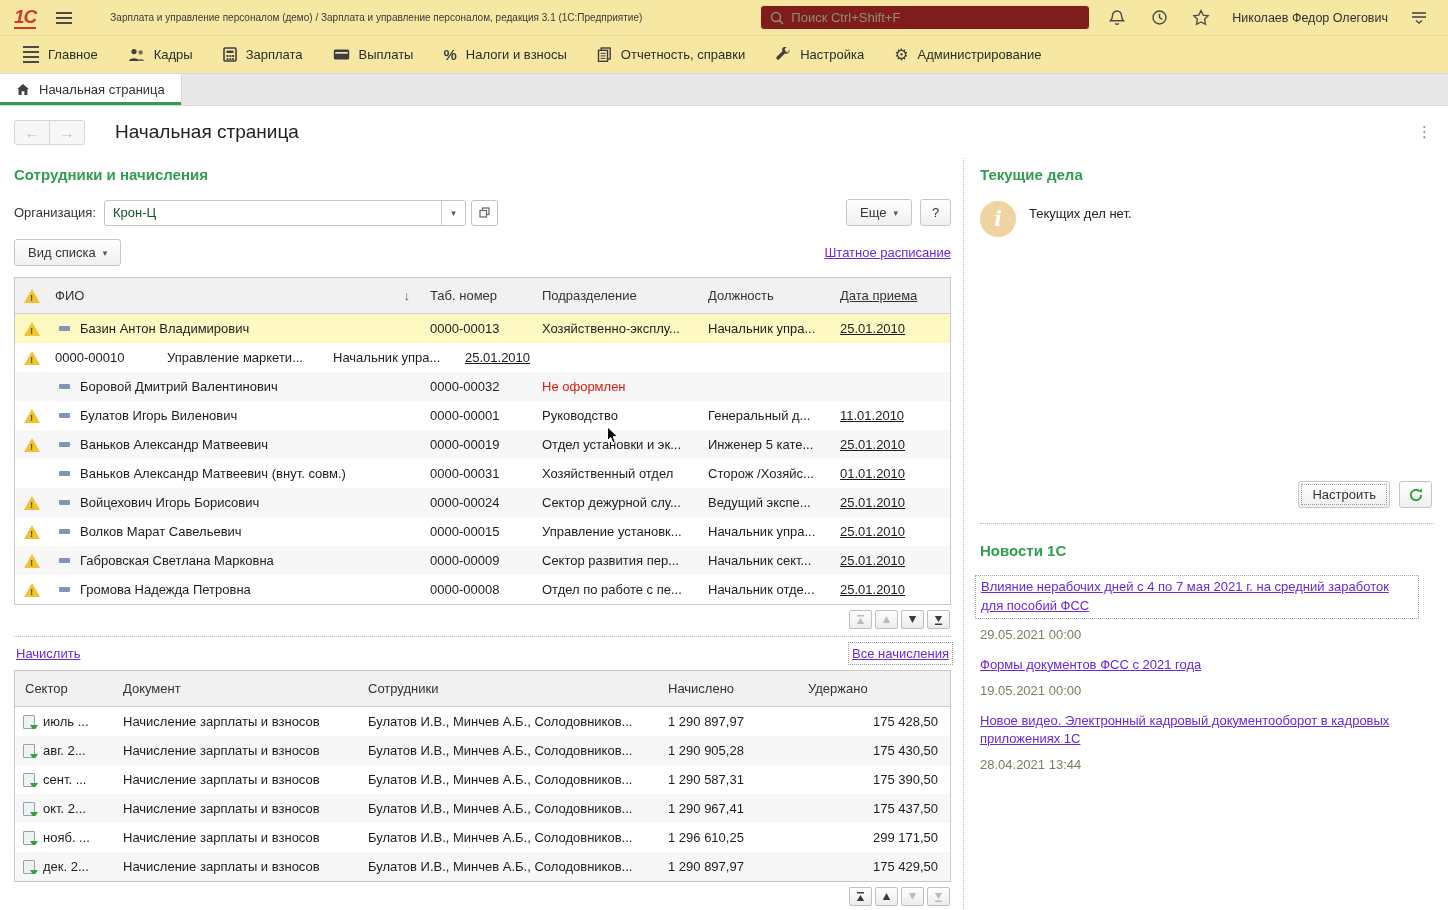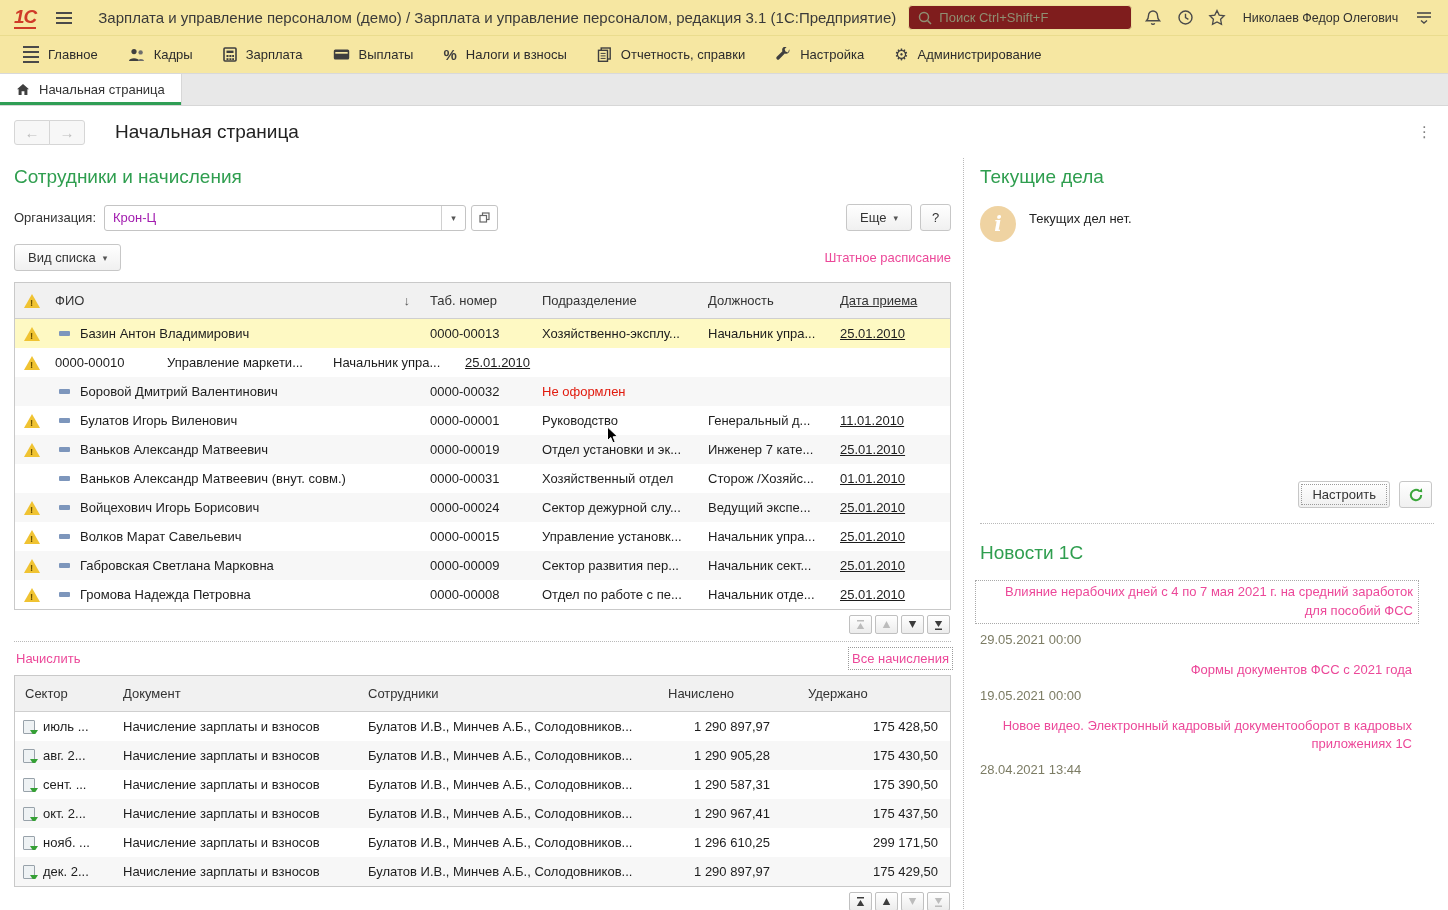--- a/index.html
+++ b/index.html
@@ -12,21 +12,21 @@
   }
   
   .titlebar {
     height:36px; background:#f6e7a2; border-bottom:1px solid #eadc8e;
     display:flex; align-items:center; padding:0 14px; gap:12px;
   }
   .logo1c { color:#cf3a28; font-weight:800; font-size:19px; font-style:italic;
     letter-spacing:-1px; line-height:1; border-bottom:2px solid #cf3a28; padding-bottom:1px; }
   .hamb { display:inline-flex; flex-direction:column; gap:3px; margin-left:8px; cursor:pointer; }
   .hamb i { width:16px; height:2px; background:#4a4a4a; }
-  .app-title { font-size:15px; color:#3a3a3a; margin-left:14px; white-space:nowrap; }
+  .app-title { font-size:10px; color:#3a3a3a; margin-left:26px; white-space:nowrap; }
   .search {
     margin-left:auto; width:330px; height:25px; background:#7f1d1d;
     border:1px solid #ece09c; border-radius:4px; display:flex; align-items:center;
     gap:7px; padding:0 9px; color:#8f8f72; cursor:text;
   }
   .tb-ic { width:30px; height:26px; display:flex; align-items:center; justify-content:center; cursor:pointer; }
   .user-name { font-size:12.5px; color:#2f2f2f; margin:0 4px; white-space:nowrap; cursor:pointer; }
 
   
   .menubar { height:38px; background:#f6e7a2; border-bottom:1px solid #d9d9d9;
@@ -51,27 +51,27 @@
   .nav-btn + .nav-btn { margin-left:-1px; border-radius:0 3px 3px 0; }
   .page-title { font-size:19px; color:#222; margin-left:22px; }
   .kebab { margin-left:auto; color:#808080; font-size:15px; cursor:pointer; letter-spacing:0; }
 
   
   .content { display:flex; height:806px; padding:6px 0 0 14px; border-bottom:1px solid #e3e3e3; }
   .left-col { width:937px; flex:none; display:flex; flex-direction:column; }
   .vsep { border-left:1px dotted #b9b9b9; margin:0 16px 0 12px; }
   .right-col { flex:1; padding-right:14px; display:flex; flex-direction:column; }
 
-  .section-title { color:#2f9e4f; font-weight:normal; font-size:19px; margin:8px 0 16px; }
-  .lnk { color:#ec4899; cursor:pointer; font-size:13px;text-align:right; }
+  .section-title { color:#2f9e4f; font-weight:bold; font-size:15px; margin:8px 0 16px; }
+  .lnk { color:#6d28d9; text-decoration:underline; cursor:pointer; font-size:13px; }
 
   .org-row { display:flex; align-items:center; margin-bottom:13px; }
   .org-label { margin-right:8px; color:#333; }
   .combo { display:flex; height:26px; width:362px; border:1px solid #c4c4c4; border-radius:3px; background:#fff; }
-  .combo-value { flex:1; display:flex; align-items:center; padding:10px 8px; color:#a21caf; }
+  .combo-value { flex:1; display:flex; align-items:center; padding:10px 8px; color:#14532d; }
   .combo-dd { width:24px; border-left:1px solid #d0d0d0; display:flex; align-items:center;
     justify-content:center; color:#555; font-size:9px; cursor:pointer; }
   .choose-btn { width:27px; height:26px; border:1px solid #c4c4c4; border-radius:3px; margin-left:5px;
     display:flex; align-items:center; justify-content:center; background:#fff; cursor:pointer; }
   .btn { height:27px; padding:0 13px; border:1px solid #c7c7c7; border-radius:3px;
     background:linear-gradient(#ffffff,#f0f0f0); font-size:13px; color:#333;
     display:inline-flex; align-items:center; gap:7px; cursor:pointer; white-space:nowrap; }
   .btn .dd { font-size:9px; color:#555; }
   .btn-help { width:31px; justify-content:center; padding:0; }
   .btn-focus { outline:1px dotted #9a9a9a; outline-offset:-4px; }
@@ -91,21 +91,21 @@
   .c-num  { width:112px; flex:none; }
   .c-dept { width:166px; flex:none; }
   .c-pos  { width:132px; flex:none; }
   .c-date { width:116px; flex:none;text-decoration:underline; }
   .sort-arrow { margin-left:auto; color:#555; padding-right:8px; }
   .red { color:#e11b0e; }
 
   .c-month { width:102px; flex:none; display:flex; align-items:center; gap:8px; padding-left:8px; }
   .c-doc { width:245px; flex:none; }
   .c-emp { width:300px; flex:none; }
-  .c-acc { width:140px; flex:none; text-align:center; }
+  .c-acc { width:140px; flex:none; text-align:left; }
   .c-wh  { flex:1; text-align:right; padding-right:12px; }
 
   .warn-ic { position:relative; width:16px; height:14px; flex:none; }
   .warn-ic::before { content:""; position:absolute; left:0; top:0;
     border-left:8px solid transparent; border-right:8px solid transparent;
     border-bottom:14px solid #f0c332; }
   .warn-ic::after { content:"!"; position:absolute; left:6px; top:3px;
     font-size:9.5px; font-weight:bold; color:#6b5200; }
   .dash-ic { width:11px; height:5px; background:#7d96bc; border-radius:1px; flex:none; }
   .doc-ic { width:12px; height:14px; border:1px solid #98a2aa; background:#eef2f4;
@@ -374,21 +374,21 @@
       <div class="trow alt">
         <span class="cell c-warn">
             <span class="warn-ic"></span>
           </span>
         <span class="cell c-fio">
             <span class="dash-ic"></span>
             <span>Ваньков Александр Матвеевич</span>
           </span>
         <span class="cell c-num">0000-00019</span>
         <span class="cell c-dept">Отдел установки и эк...</span>
-        <span class="cell c-pos">Инженер 7 кате...</span>
+        <span class="cell c-pos">Инженер 5 кате...</span>
         <span class="cell c-date">25.01.2010</span>
       </div>
       <div class="trow">
         <span class="cell c-warn"></span>
         <span class="cell c-fio">
             <span class="dash-ic"></span>
             <span>Ваньков Александр Матвеевич (внут. совм.)</span>
           </span>
         <span class="cell c-num">0000-00031</span>
         <span class="cell c-dept">Хозяйственный отдел</span>

